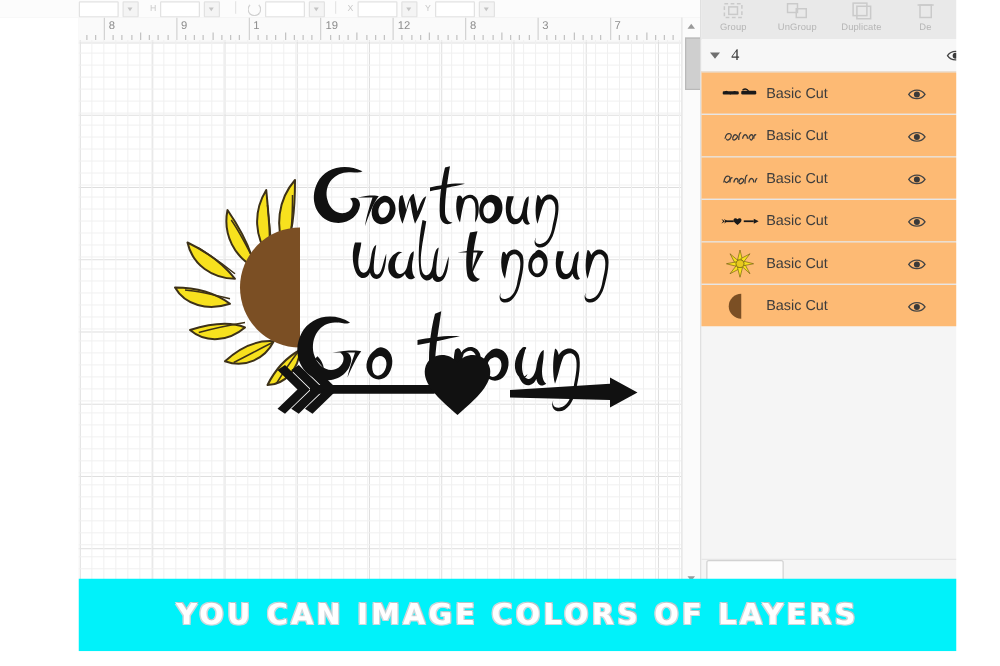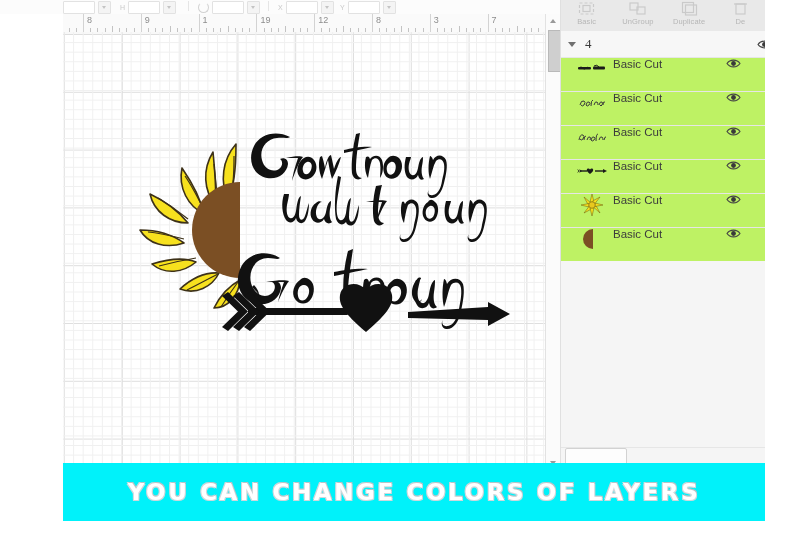--- a/index.html
+++ b/index.html
@@ -54,21 +54,21 @@
   .tb-btn{width:52px;display:flex;flex-direction:column;align-items:center;justify-content:flex-start;padding-top:1px;}
   .tb-ico{width:17px;height:15px;position:relative;opacity:.32;}
   .tb-lab{font-size:7.5px;color:#b6b6b6;margin-top:1px;letter-spacing:.1px;}
 
   .group-head{position:absolute;left:0;top:31px;width:205px;height:26px;background:#f7f7f7;display:flex;align-items:center;}
   .gh-tri{margin-left:7px;width:0;height:0;border-left:4.5px solid transparent;border-right:4.5px solid transparent;border-top:5px solid #6f6f6f;}
   .gh-count{margin-left:9px;font-size:13px;color:#3b3b3b;font-family:"Liberation Serif",serif;}
   .gh-eye{position:absolute;left:165px;}
 
   .layer-list{position:absolute;left:0;top:57px;width:205px;}
-  .layer-row{position:relative;height:33px;display:flex;border-top:1px solid #e6e6e6;background:#bef264;}
+  .layer-row{position:relative;height:33px;display:flex;align-items:center;border-top:1px solid #e6e6e6;background:#fdba74;}
   .layer-row:first-child{border-top:1px solid #e6e6e6;}
   .lr-thumb{position:absolute;left:16px;width:30px;height:22px;display:flex;align-items:center;justify-content:center;}
   .lr-label{position:absolute;left:52px;font-size:11.5px;color:#3c3c3c;}
   .lr-eye{position:absolute;left:165px;}
 
   .eye{width:14px;height:10px;position:relative;}
   .eye svg{display:block;}
 
   .sb-bottom{position:absolute;left:4px;bottom:4px;width:60px;height:16px;background:#fdfdfd;border:1px solid #d2d2d2;border-radius:2px;}
   .sb-divider{position:absolute;left:0;bottom:22px;width:205px;height:1px;background:#e6e6e6;}
@@ -305,21 +305,21 @@
   <div class="sidebar">
 
     <div class="sb-toolbar">
       <div class="tb-btn">
         <span class="tb-ico">
           <svg width="17" height="15" viewBox="0 0 17 15">
               <rect x="1.5" y="2" width="14" height="11" fill="none" stroke="#8a8a8a" stroke-width="1.2" stroke-dasharray="3 2"></rect>
               <rect x="5" y="4.5" width="7" height="6" fill="none" stroke="#8a8a8a" stroke-width="1.2"></rect>
             </svg>
         </span>
-        <span class="tb-lab">Basic</span>
+        <span class="tb-lab">Group</span>
       </div>
       <div class="tb-btn">
         <span class="tb-ico">
           <svg width="17" height="15" viewBox="0 0 17 15">
               <rect x="1" y="2" width="8" height="7" fill="none" stroke="#8a8a8a" stroke-width="1.2"></rect>
               <rect x="8" y="6" width="8" height="7" fill="none" stroke="#8a8a8a" stroke-width="1.2"></rect>
             </svg>
         </span>
         <span class="tb-lab">UnGroup</span>
       </div>
@@ -479,16 +479,16 @@
       </div>
 
     <div class="sb-divider"></div>
     <div class="sb-bottom"></div>
   </div>
 
   <div class="right-white"></div>
 
   <div class="banner-strip-left"></div>
   <div class="banner">
-    <div class="banner-line">YOU CAN CHANGE COLORS OF LAYERS</div>
+    <div class="banner-line">YOU CAN IMAGE COLORS OF LAYERS</div>
   </div>
   <div class="below-banner"></div>
 </div>
 
 </body></html>

